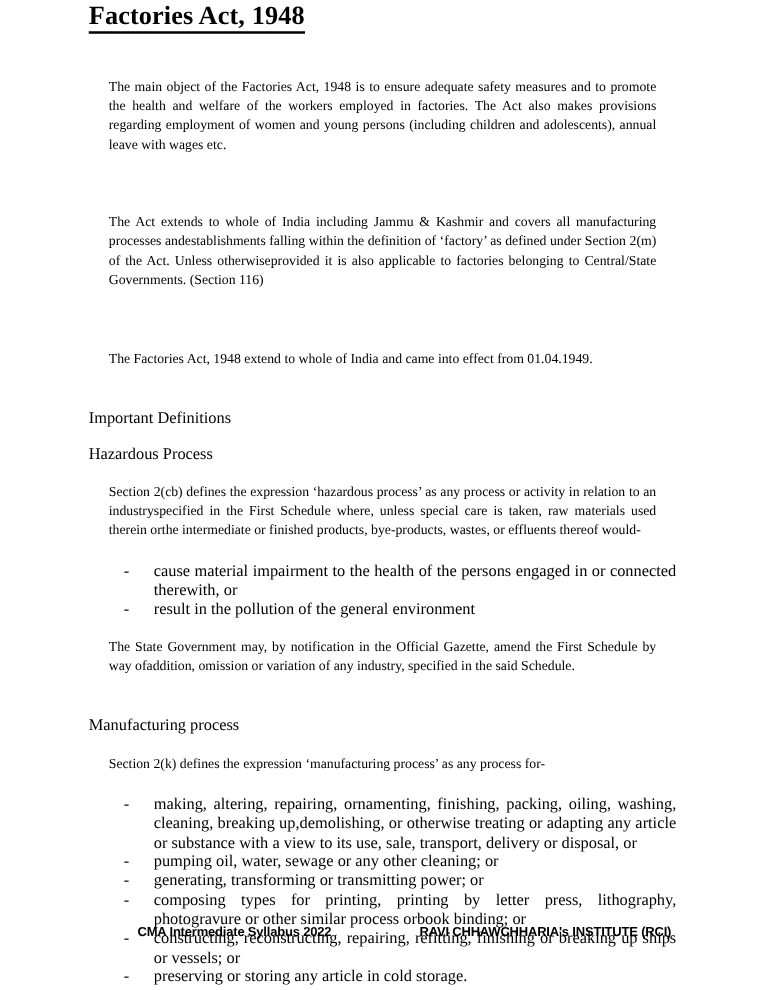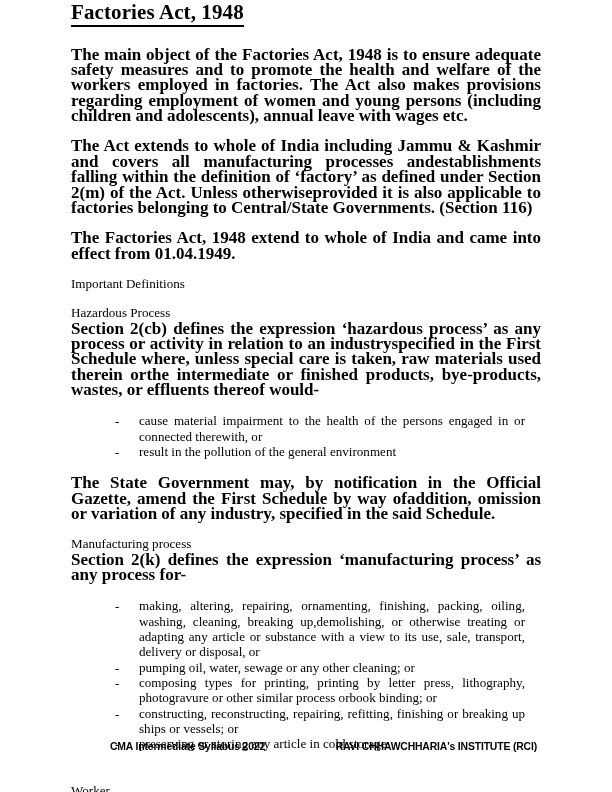--- a/index.html
+++ b/index.html
@@ -36,41 +36,40 @@
     font-weight: bold;
     letter-spacing: 0.1px;
     margin: 0;
     line-height: 1.18;
   }
   .doc-title span {
     border-bottom: 2.2px solid #000;
     padding-bottom: 1px;
   }
   p.para {
-    font-size: 17px;
+    font-size: 11px;
     line-height: 15.35px;
     text-align: justify;
     text-justify: inter-word;
-    margin: 0;
-    font-weight: bold;
+    margin: 16px;
   }
   .gap-title { height: 22px; }
   .gap-para  { height: 15px; }
   .gap-small { height: 14px; }
 
   h2.heading {
     font-size: 13.1px;
     font-weight: normal;
     margin: 0;
     line-height: 15.35px;
     font-family: "Liberation Serif", "DejaVu Serif", serif;
   }
   ul.dash-list {
     list-style: none;
-    margin: 16px;
+    margin: 0;
     padding: 0;
   }
   ul.dash-list > li {
     position: relative;
     padding-left: 52px;
     font-size: 13.1px;
     line-height: 15.35px;
     text-align: justify;
     text-justify: inter-word;
   }
@@ -137,20 +136,21 @@
 
     <div class="gap-para"></div>
 
     <h2 class="heading">Manufacturing process</h2>
 
     <p class="para">Section 2(k) defines the expression ‘manufacturing process’ as any process for-</p>
 
     <ul class="dash-list">
       <li>making, altering, repairing, ornamenting, finishing, packing, oiling, washing, cleaning, breaking up,demolishing, or otherwise treating or adapting any article or substance with a view to its use, sale, transport, delivery or disposal, or</li>
       <li>pumping oil, water, sewage or any other cleaning; or</li>
+      <li>generating, transforming or transmitting power; or</li>
       <li>composing types for printing, printing by letter press, lithography, photogravure or other similar process orbook binding; or</li>
       <li>constructing, reconstructing, repairing, refitting, finishing or breaking up ships or vessels; or</li>
       <li>preserving or storing any article in cold storage.</li>
     </ul>
 
     <div class="gap-para"></div>
 
     <h2 class="heading">Worker</h2>
 
 

